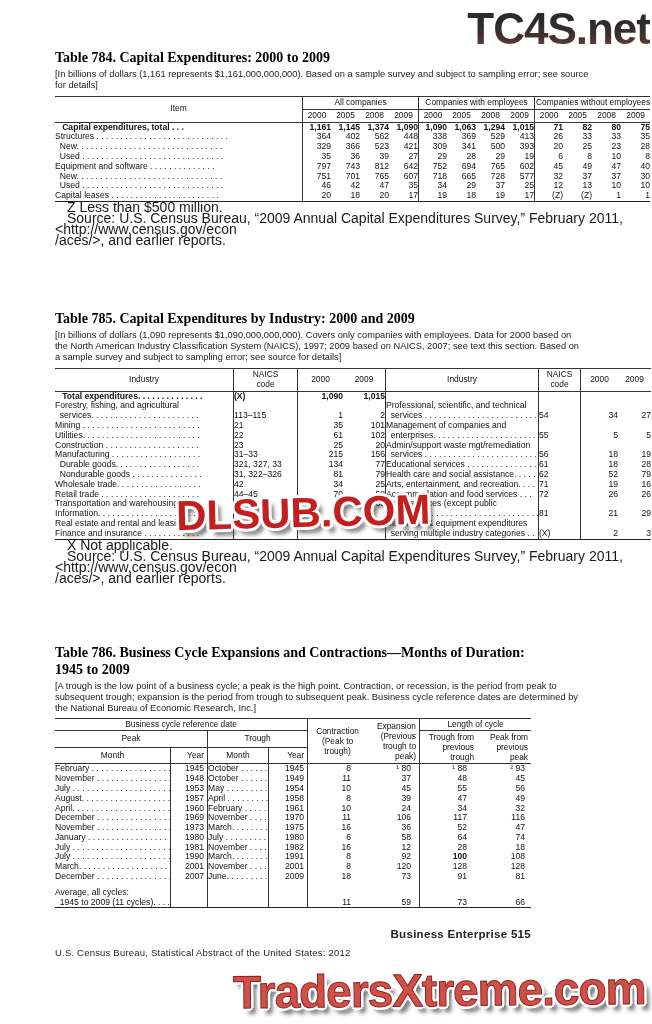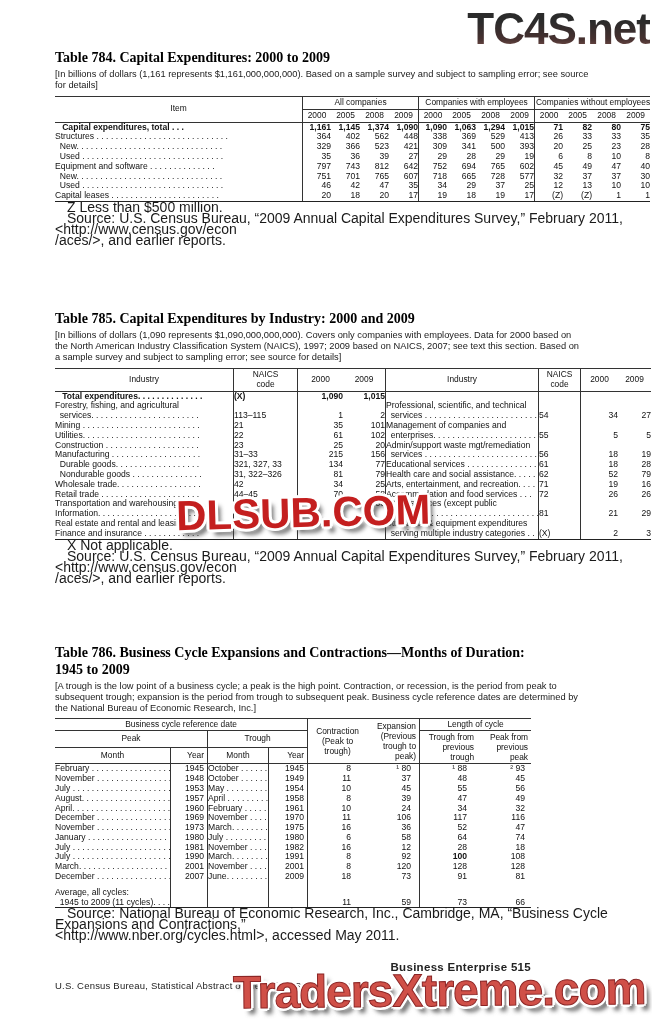--- a/index.html
+++ b/index.html
@@ -673,22 +673,20 @@
           <td class="gl"></td>
           <td class="num gl" style="padding-right:16px;">11</td>
           <td class="num" style="padding-right:8px;">59</td>
           <td class="num gl" style="padding-right:10px;">73</td>
           <td class="num" style="padding-right:6px;">66</td>
         </tr>
       </tbody>
     </table>
 
     <div class="fnblock">
-      <p class="fn">Source: National Bureau of Economic Research, Inc., Cambridge, MA, “Business Cycle Expansions and Contractions,”
-&lt;http://www.nber.org/cycles.html&gt;, accessed May 2011.</p>
     </div>
 
     <div class="footer-right">Business Enterprise  515</div>
     <div class="footer-left">U.S. Census Bureau, Statistical Abstract of the United States: 2012</div>
 
   </div>
 
   <div class="wm wm-mid">DLSUB.COM</div>
   <div class="wm wm-bottom">TradersXtreme.com</div>
 

